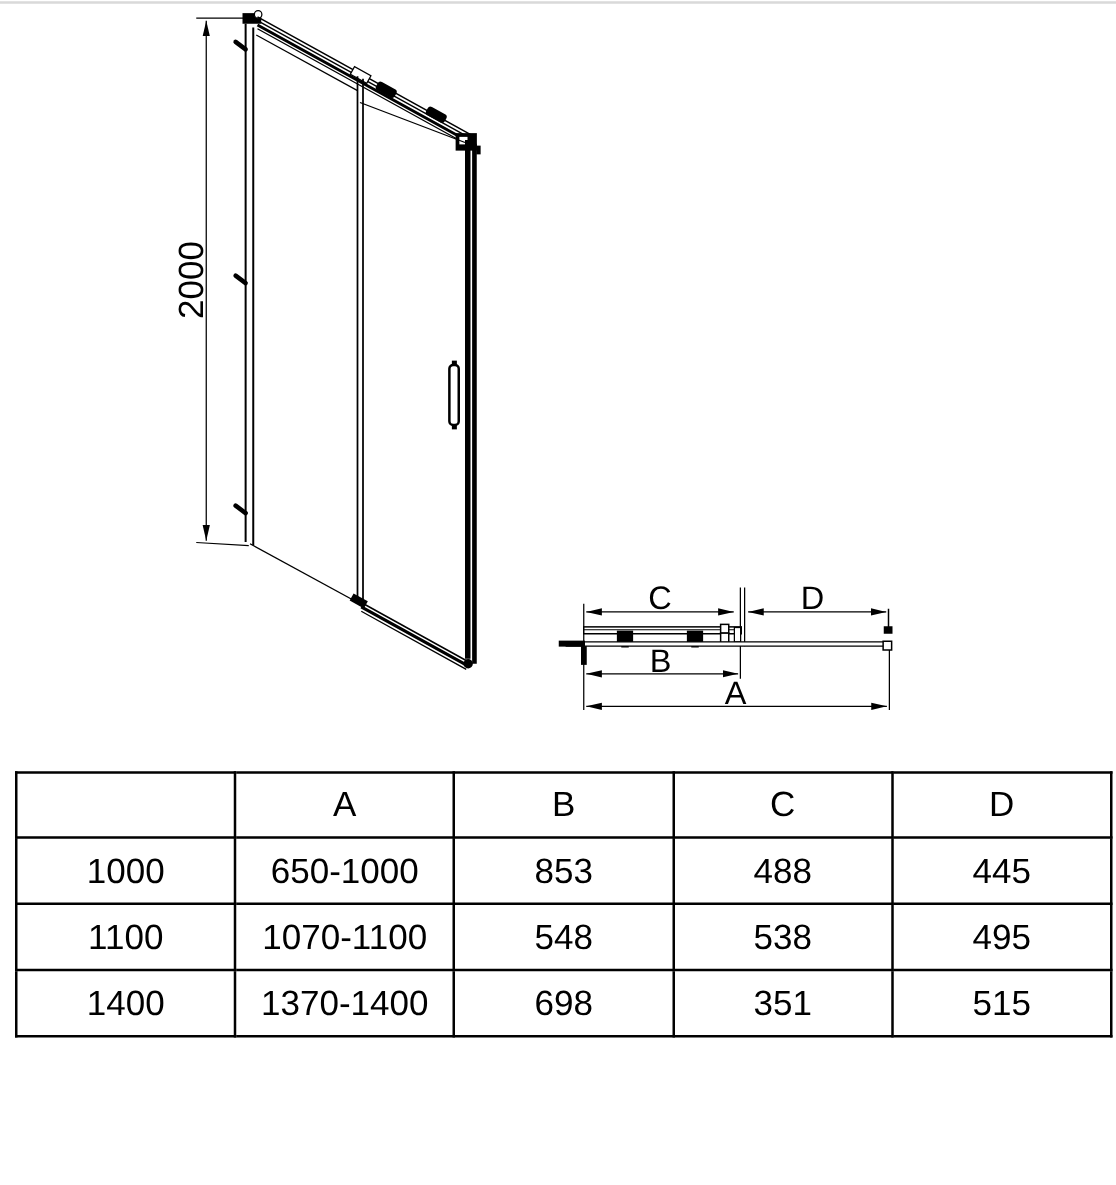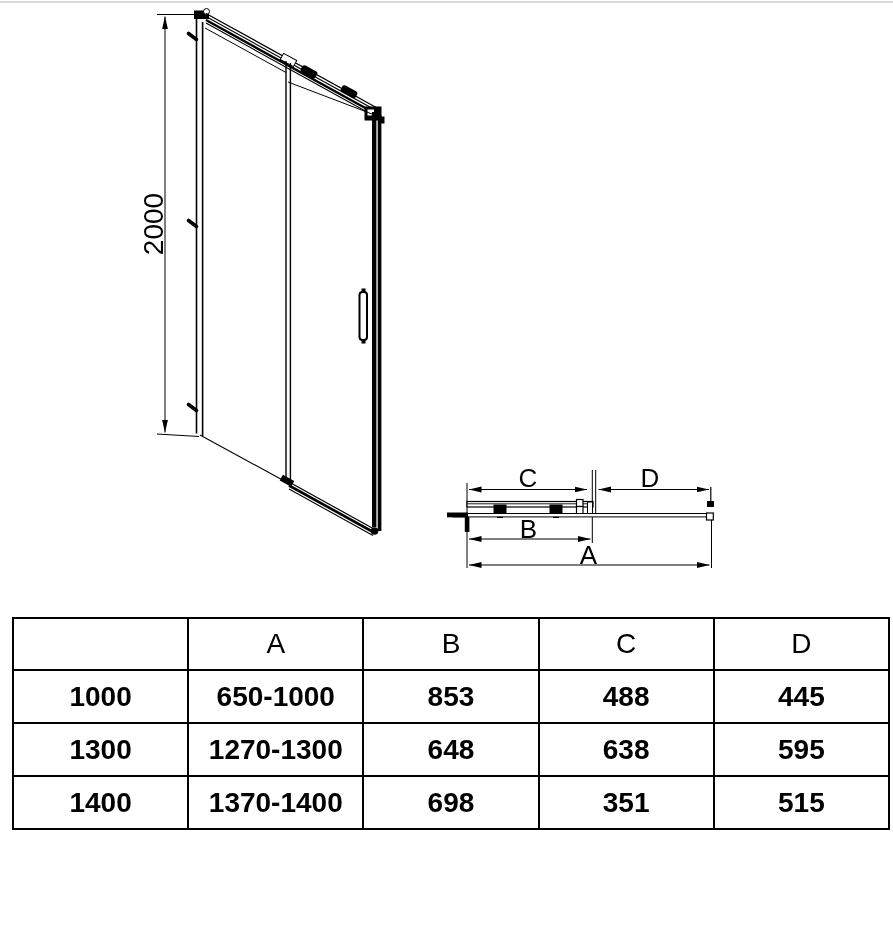--- a/index.html
+++ b/index.html
@@ -22,21 +22,21 @@
     border-collapse:collapse; table-layout:fixed;
     background:#ffffff;
   }
   table.dims-table th, table.dims-table td {
     border:2px solid #000000;
     text-align:center; vertical-align:middle;
     font-size:28px; font-weight:400; color:#000000;
     padding:0; overflow:hidden; white-space:nowrap;
   }
   table.dims-table th { height:50px; }
-  table.dims-table td { height:51px;font-weight:bold; }
+  table.dims-table td { height:51px; }
 </style>
 </head>
 <body>
 
 <div class="canvas">
   <div class="top-edge"></div>
 
   <svg class="drawing" width="893" height="600" viewBox="0 0 893 600">
     <defs>
       <marker id="arr" viewBox="0 0 13 7" refX="12.5" refY="3.5" markerWidth="13" markerHeight="7" markerUnits="userSpaceOnUse" orient="auto-start-reverse">
@@ -168,25 +168,25 @@
         <th>D</th>
       </tr>
       <tr>
         <td>1000</td>
         <td>650-1000</td>
         <td>853</td>
         <td>488</td>
         <td>445</td>
       </tr>
       <tr>
-        <td>1300</td>
-        <td>1270-1300</td>
-        <td>648</td>
-        <td>638</td>
-        <td>595</td>
+        <td>1100</td>
+        <td>1070-1100</td>
+        <td>548</td>
+        <td>538</td>
+        <td>495</td>
       </tr>
       <tr>
         <td>1400</td>
         <td>1370-1400</td>
         <td>698</td>
         <td>351</td>
         <td>515</td>
       </tr>
     </tbody>
   </table>

